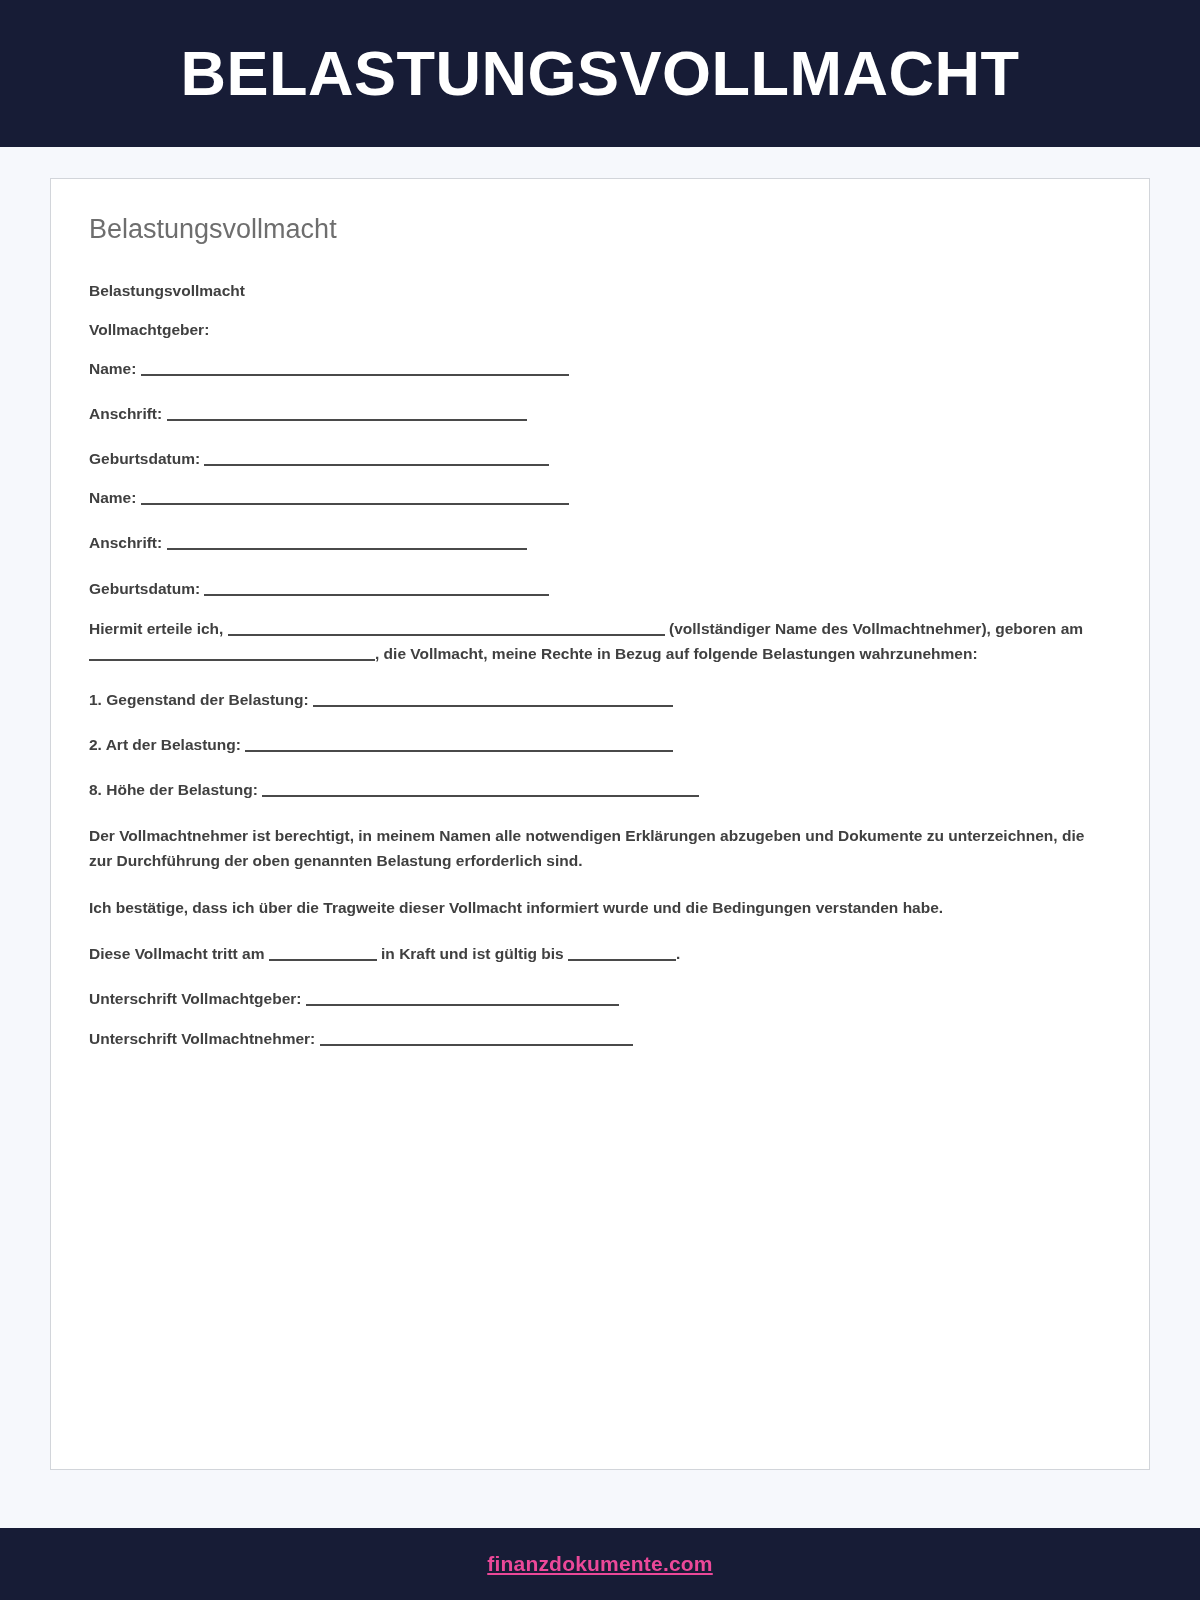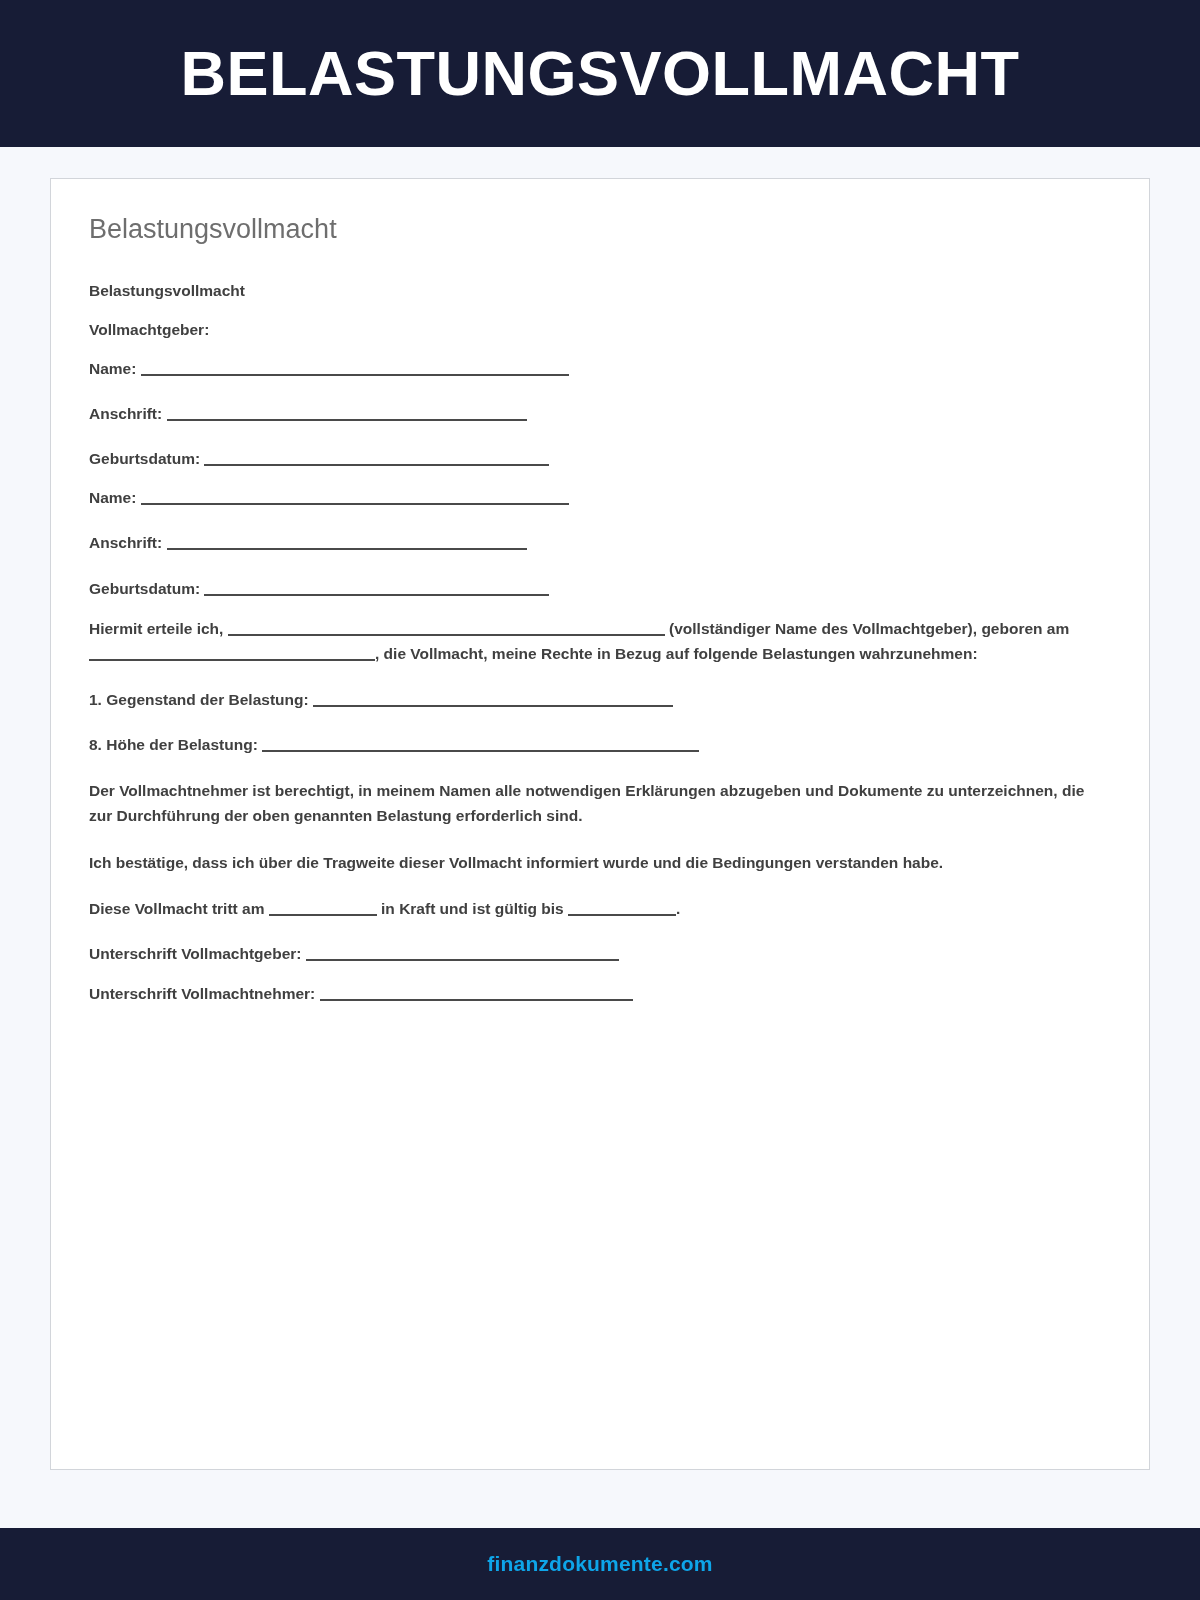--- a/index.html
+++ b/index.html
@@ -98,24 +98,25 @@
 
   
   .footer {
     height: 72px;
     background: #171c36;
     display: flex;
     align-items: center;
     justify-content: center;
   }
   .footer-text {
-    color: #0ea5e9;
+    color: #ec4899;
     font-size: 21px;
     font-weight: bold;
     letter-spacing: 0.2px;
+    text-decoration: underline;
   }
 </style>
 </head>
 <body>
 
 <header class="banner">
   <h1 class="banner-title">BELASTUNGSVOLLMACHT</h1>
 </header>
 
 <main class="page-area">
@@ -156,29 +157,33 @@
       </p>
 
       <p class="tight">
         <span>Geburtsdatum:</span>
         <span class="blank b-l"></span>
       </p>
 
       <p class="para">
         <span>Hiermit erteile ich,</span>
         <span class="blank b-ww"></span>
-        <span>(vollständiger Name des Vollmachtgeber), geboren am</span>
+        <span>(vollständiger Name des Vollmachtnehmer), geboren am</span>
         <span class="blank b-m"></span><span>, die Vollmacht, meine Rechte in Bezug auf folgende Belastungen wahrzunehmen:</span>
       </p>
 
       <p>
         <span>1. Gegenstand der Belastung:</span>
         <span class="blank b-xl"></span>
       </p>
 
+      <p>
+        <span>2. Art der Belastung:</span>
+        <span class="blank b-w"></span>
+      </p>
 
       <p>
         <span>8. Höhe der Belastung:</span>
         <span class="blank b-ww"></span>
       </p>
 
 
       <p class="para">Der Vollmachtnehmer ist berechtigt, in meinem Namen alle notwendigen Erklärungen abzugeben und Dokumente zu unterzeichnen, die zur Durchführung der oben genannten Belastung erforderlich sind.</p>
 
       <p class="para">Ich bestätige, dass ich über die Tragweite dieser Vollmacht informiert wurde und die Bedingungen verstanden habe.</p>

